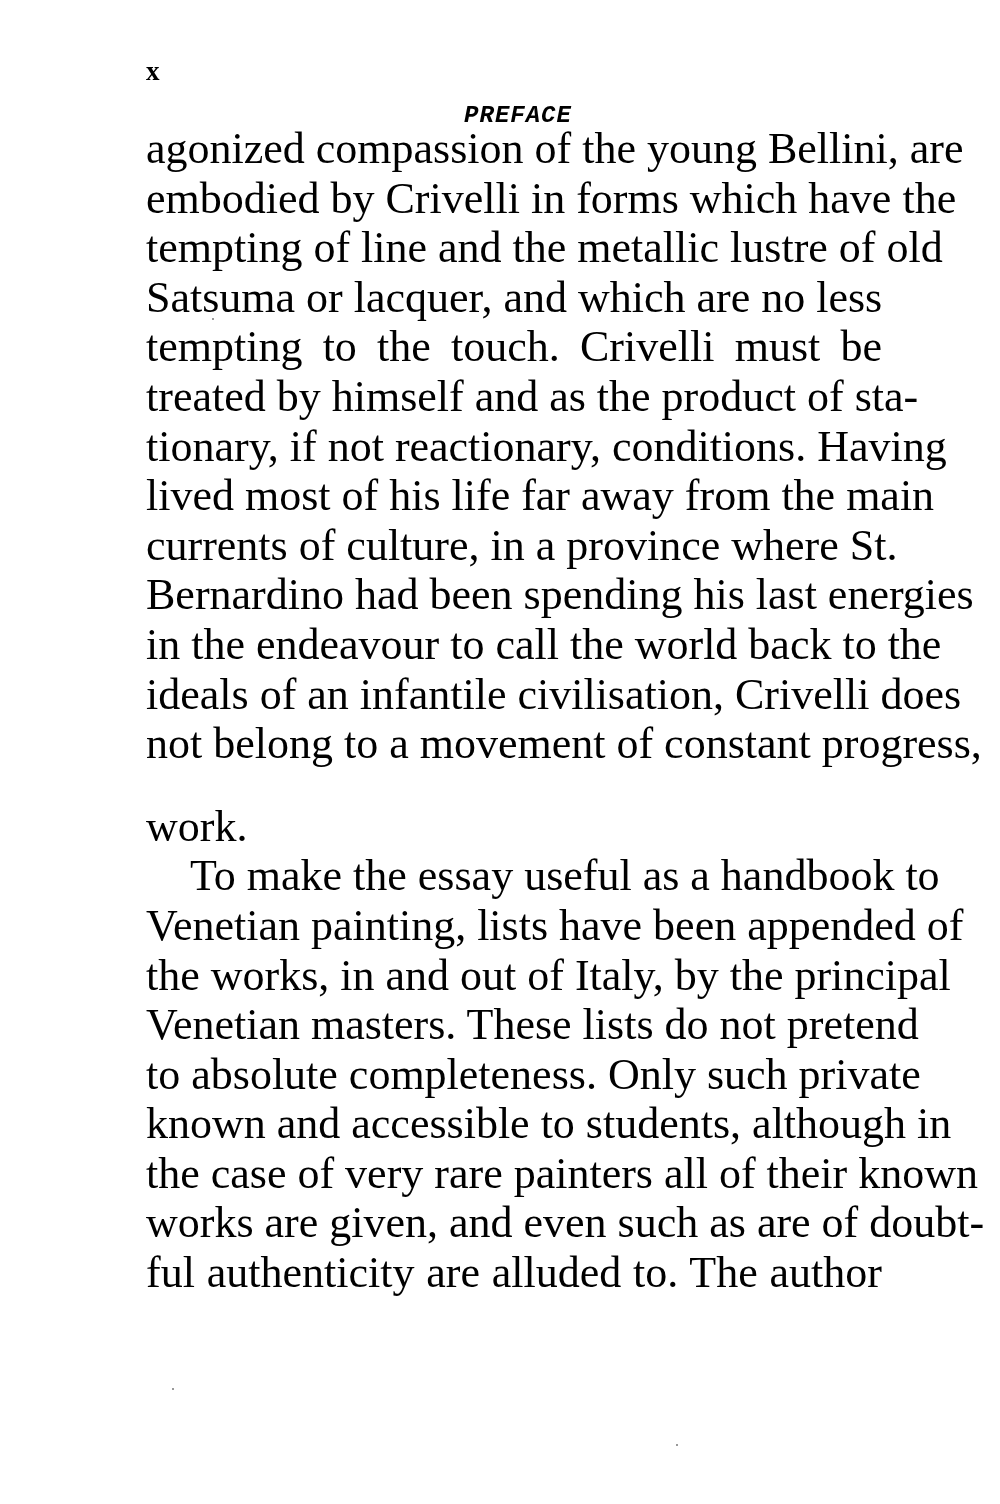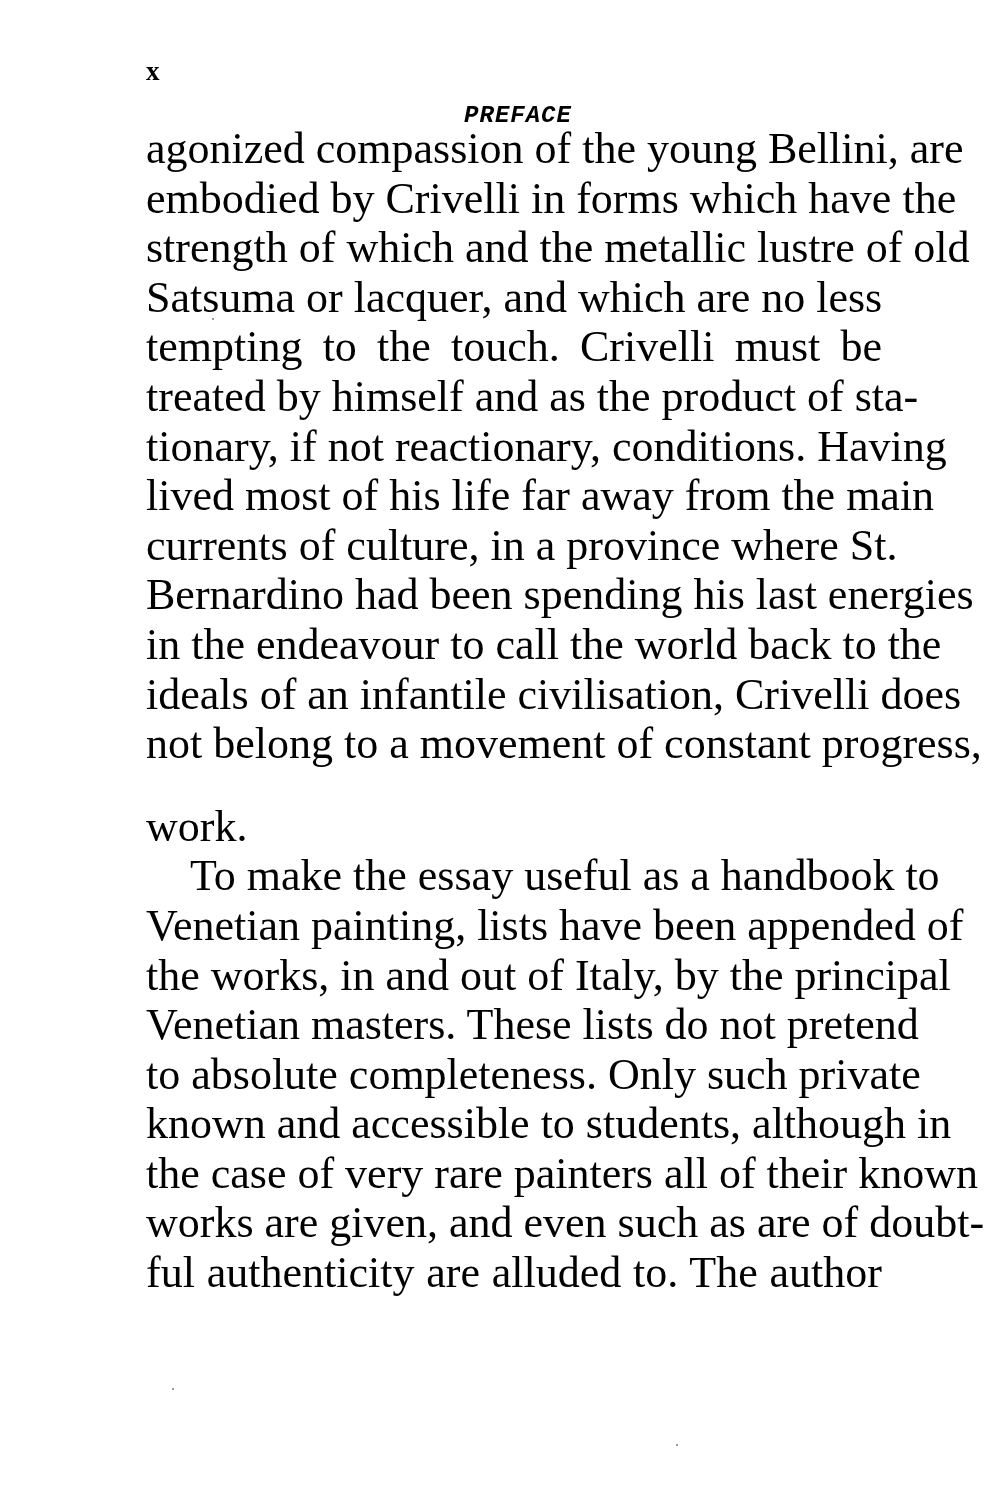--- a/index.html
+++ b/index.html
@@ -91,21 +91,21 @@
 
   <div class="running-head">
     <span class="page-number">x</span>
     <span class="running-title">PREFACE</span>
   </div>
 
   <div class="body-text">
     <div class="paragraph">
       <span class="line">agonized compassion of the young Bellini, are</span>
       <span class="line">embodied by Crivelli in forms which have the</span>
-      <span class="line">strength of which and the metallic lustre of old</span>
+      <span class="line">tempting of line and the metallic lustre of old</span>
       <span class="line">Satsuma or lacquer, and which are no less</span>
       <span class="line">tempting to the touch. Crivelli must be</span>
       <span class="line">treated by himself and as the product of sta-</span>
       <span class="line">tionary, if not reactionary, conditions. Having</span>
       <span class="line">lived most of his life far away from the main</span>
       <span class="line">currents of culture, in a province where St.</span>
       <span class="line">Bernardino had been spending his last energies</span>
       <span class="line">in the endeavour to call the world back to the</span>
       <span class="line">ideals of an infantile civilisation, Crivelli does</span>
       <span class="line">not belong to a movement of constant progress,</span>

